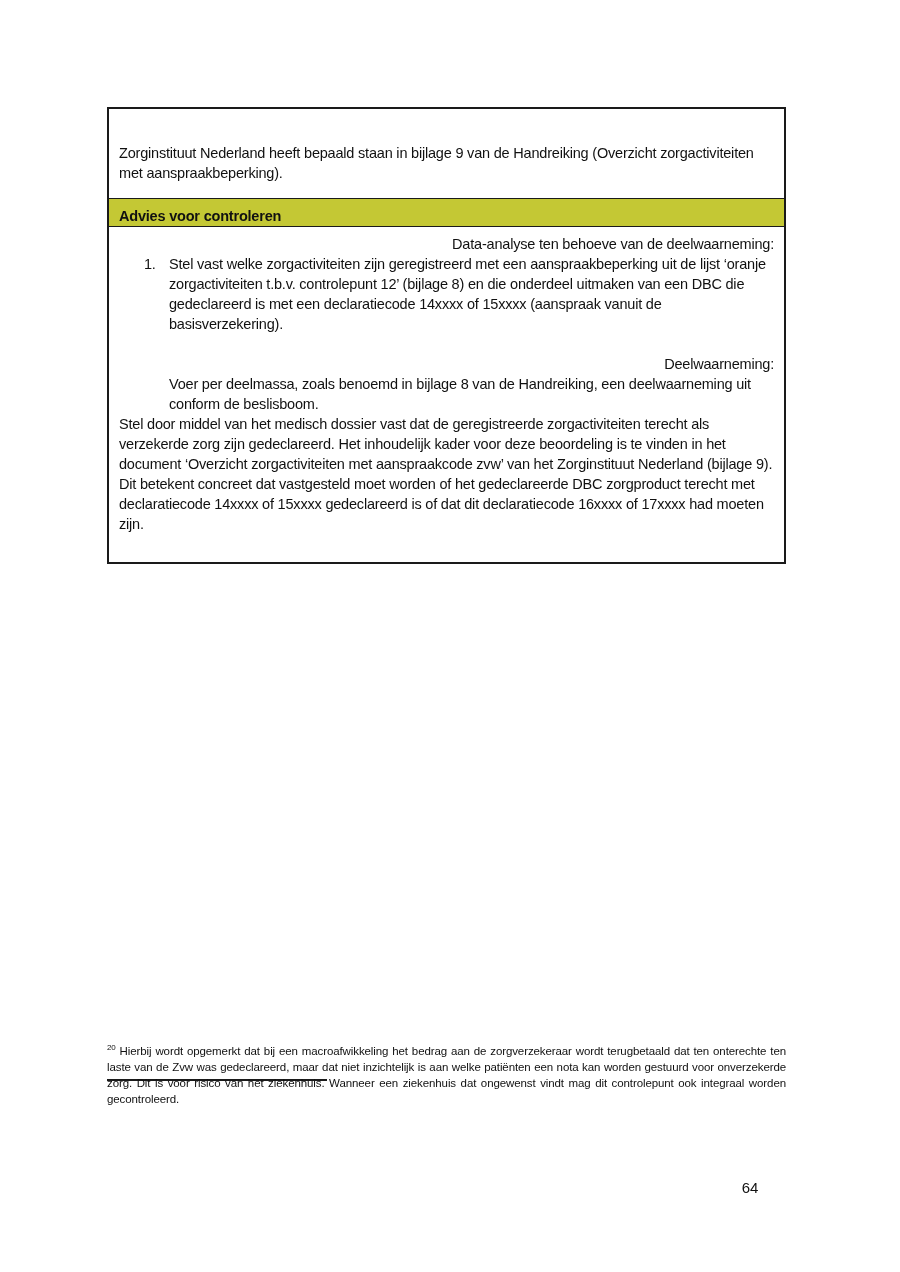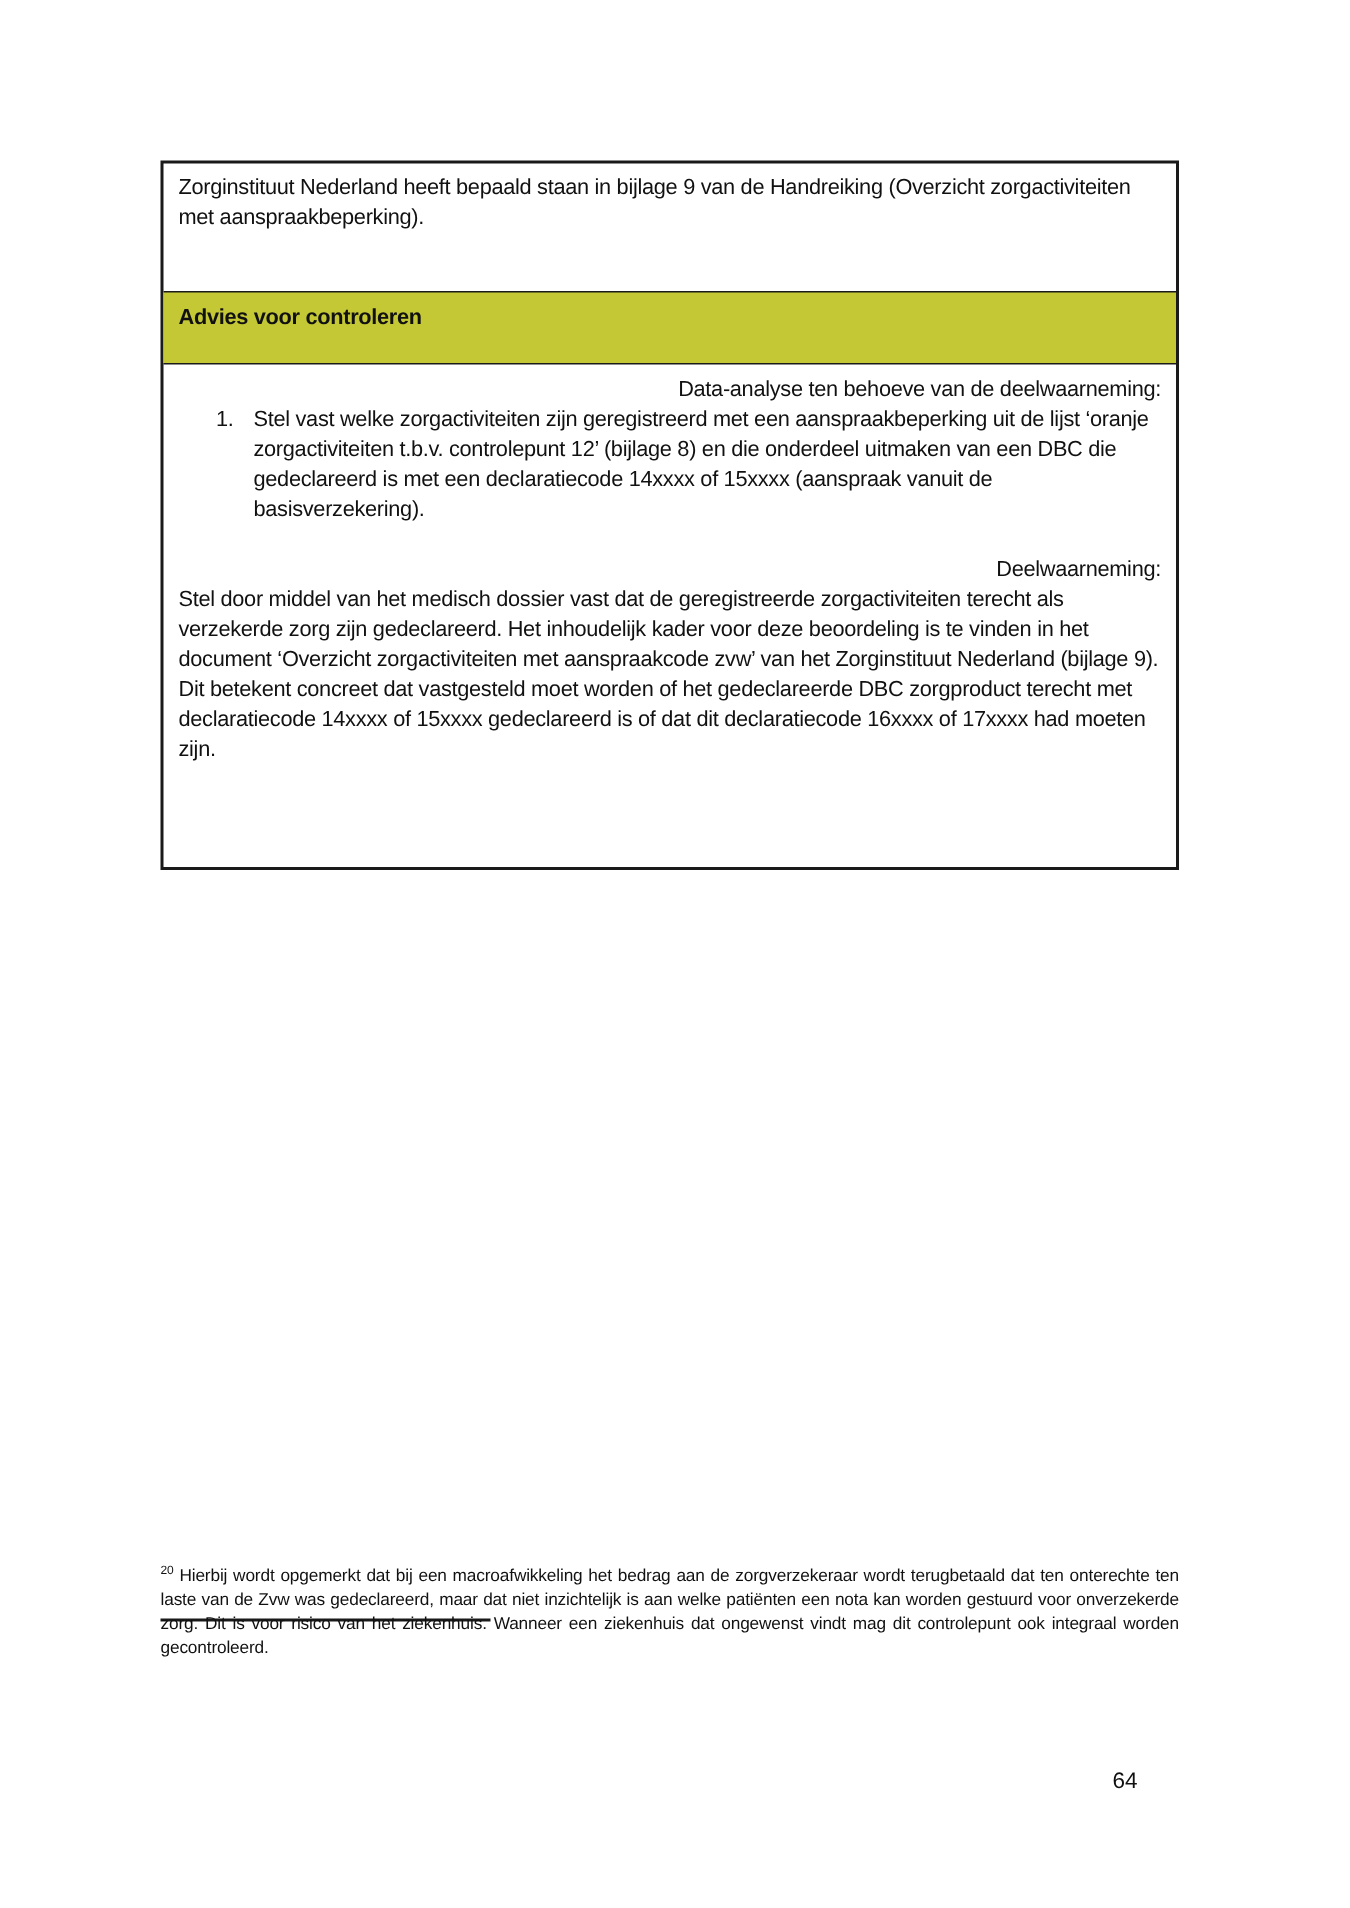--- a/index.html
+++ b/index.html
@@ -28,28 +28,27 @@
     box-sizing:border-box;
     font-size:14.5px;
     line-height:20px;
     letter-spacing:-0.2px;
   }
   .row{
     box-sizing:border-box;
     border-top:1px solid var(--border);
     padding:6px 10px;
   }
-  .row:first-child{border-top:none;}
+  .row:first-child{border-top:none;margin-top:28px;}
   .row-intro{height:61px;}
   .row-header{
-    height:48px;
+    height:28px;
     padding-top:7px;
     background:var(--header-bg);
     font-weight:bold;
-    margin-top:24px;
   }
   .row-advice-body{height:336px;padding-top:7px;}
   .row-correction{height:42px;padding-top:8px;}
   .bold{font-weight:normal;text-align:right;}
   .list-item{display:flex;}
   .list-num{width:25px;margin-left:25px;flex:0 0 auto;}
   .list-text{flex:1;}
   .indent{margin-left:50px;}
   .mt-line{margin-top:20px;}
   sup.fn-ref{
@@ -102,20 +101,21 @@
 
     <div class="row row-advice-body">
       <div class="bold">Data-analyse ten behoeve van de deelwaarneming:</div>
 
       <div class="list-item">
         <span class="list-num">1.</span>
         <span class="list-text">Stel vast welke zorgactiviteiten zijn geregistreerd met een aanspraakbeperking uit de lijst ‘oranje zorgactiviteiten t.b.v. controlepunt 12’ (bijlage 8) en die onderdeel uitmaken van een DBC die gedeclareerd is met een declaratiecode 14xxxx of 15xxxx (aanspraak vanuit de basisverzekering).</span>
       </div>
 
       <div class="bold mt-line">Deelwaarneming:</div>
+      <div class="indent">Voer per deelmassa, zoals benoemd in bijlage 8 van de Handreiking, een deelwaarneming uit conform de beslisboom.</div>
 
       <div>Stel door middel van het medisch dossier vast dat de geregistreerde zorgactiviteiten terecht als verzekerde zorg zijn gedeclareerd. Het inhoudelijk kader voor deze beoordeling is te vinden in het document ‘Overzicht zorgactiviteiten met aanspraakcode zvw’ van het Zorginstituut Nederland (bijlage 9). Dit betekent concreet dat vastgesteld moet worden of het gedeclareerde DBC zorgproduct terecht met declaratiecode 14xxxx of 15xxxx gedeclareerd is of dat dit declaratiecode 16xxxx of 17xxxx had moeten zijn.</div>
     </div>
 
 
 
   </div>
 
   <div class="footnote-rule"></div>
 

